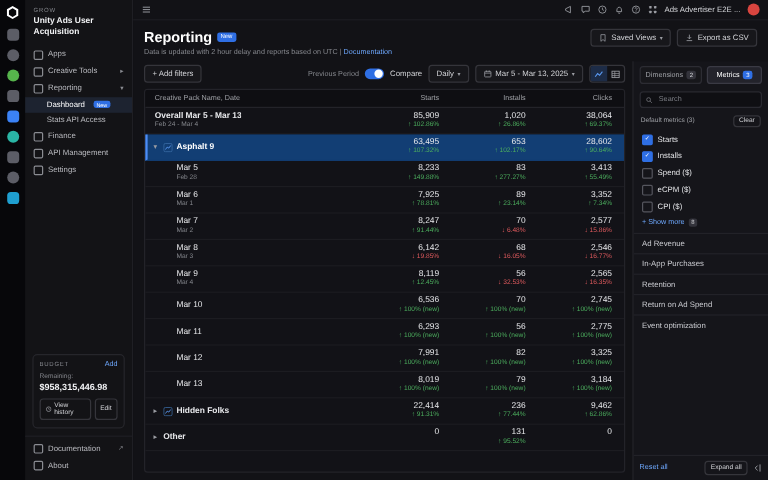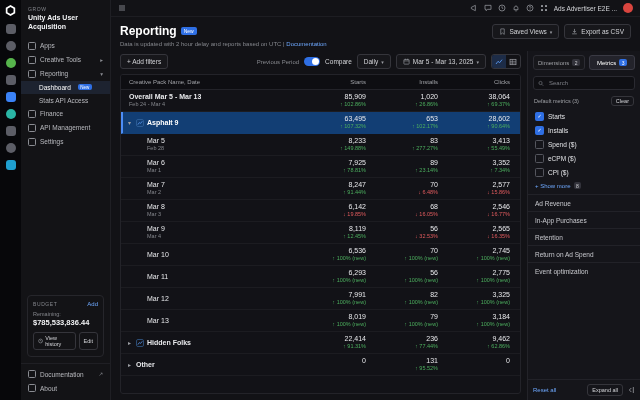--- a/index.html
+++ b/index.html
@@ -189,21 +189,21 @@
 
   </div>
       </div>
 
     <div class="budget-card">
       <div class="b-top">
         <span class="b-label">BUDGET</span>
         <span class="b-add">Add</span>
       </div>
       <div class="b-remaining">Remaining:</div>
-      <div class="b-amount">$785,533,836.44</div>
+      <div class="b-amount">$958,315,446.98</div>
       <div class="b-btns">
         <span class="mini-btn">
           <svg width="6" height="6" viewBox="0 0 12 12">
               <circle cx="6" cy="6" r="4.5" fill="none" stroke="#9a9ca2" stroke-width="1.4"></circle>
               <path d="M6 3.5V6l2 1.2" stroke="#9a9ca2" stroke-width="1.2" fill="none"></path>
             </svg>
           <span>View history</span>
         </span>
         <span class="mini-btn">Edit</span>
       </div>

